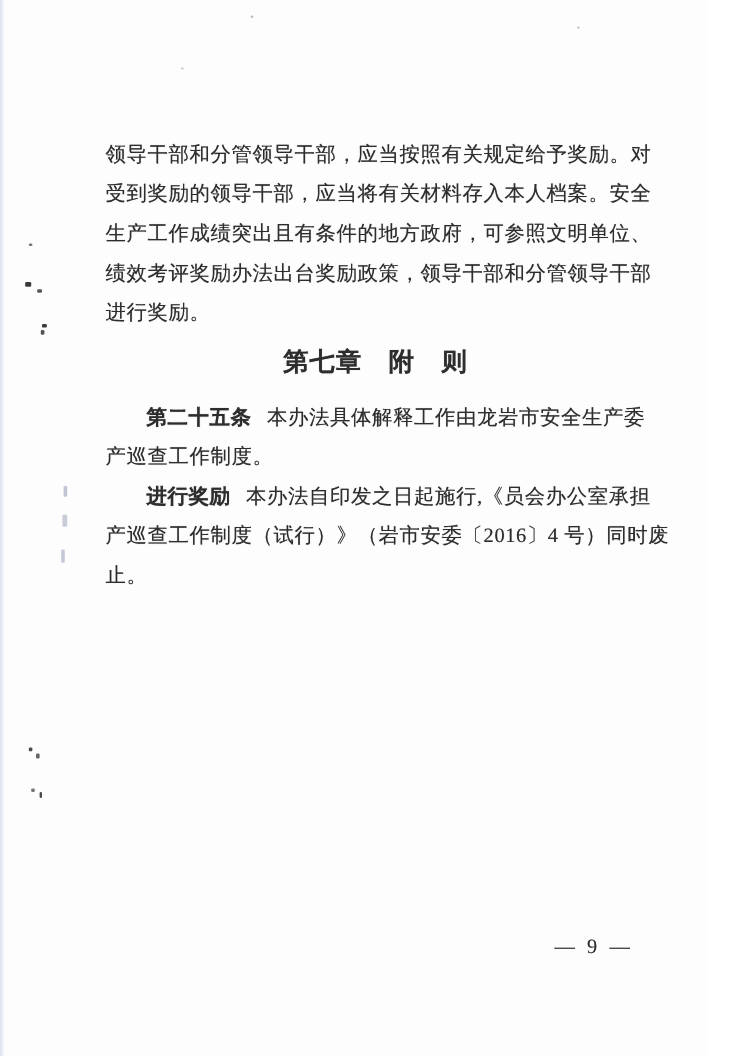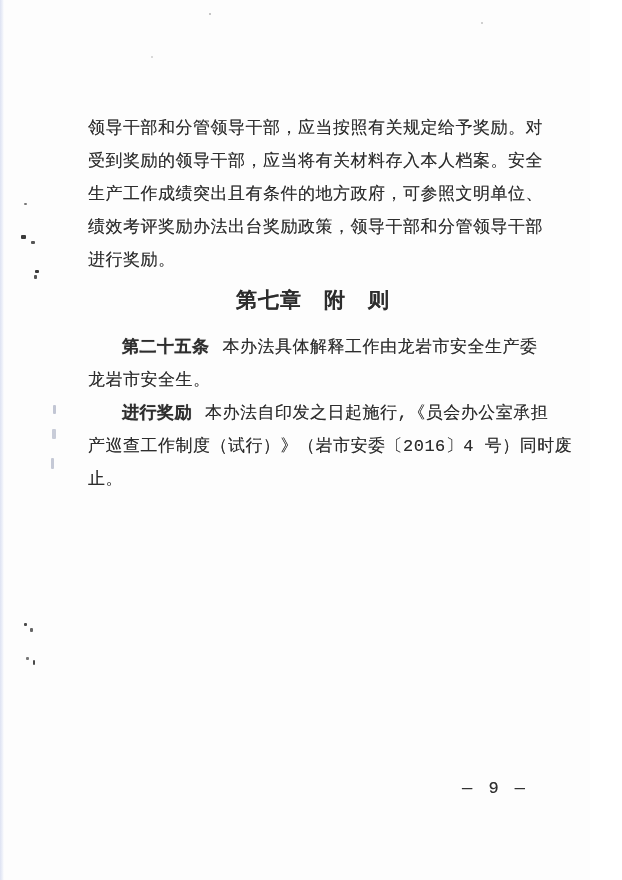--- a/index.html
+++ b/index.html
@@ -1,21 +1,21 @@
 <!DOCTYPE html>
 <html><head>
 <meta charset="utf-8">
 <style>
   html, body { margin: 0; padding: 0; background: #ffffff; }
   .page {
     position: relative;
     width: 590px;
     height: 880px;
     background: #fdfdfd;
-    font-family: Liberation Mono, monospace;
+    font-family: Liberation Serif, serif;
     color: #2d2d2d;
     overflow: hidden;
   }
   
   .edge-strip {
     position: absolute;
     left: 0; top: 0;
     width: 4px; height: 880px;
     background: linear-gradient(90deg, #dde2f2 0%, #eef1f9 60%, #fdfdfd 100%);
   }
@@ -66,21 +66,21 @@
 
     <p class="line">领导干部和分管领导干部，应当按照有关规定给予奖励。对</p>
     <p class="line">受到奖励的领导干部，应当将有关材料存入本人档案。安全</p>
     <p class="line">生产工作成绩突出且有条件的地方政府，可参照文明单位、</p>
     <p class="line">绩效考评奖励办法出台奖励政策，领导干部和分管领导干部</p>
     <p class="line">进行奖励。</p>
 
     <h2 class="chapter">第七章　附　则</h2>
 
     <p class="line indent"><span class="term">第二十五条</span><span>本办法具体解释工作由龙岩市安全生产委</span></p>
-    <p class="line">龙岩市安全生。</p>
+    <p class="line">产巡查工作制度。</p>
 
     <p class="line indent"><span class="term">进行奖励</span><span>本办法自印发之日起施行,《员会办公室承担</span></p>
     <p class="line">产巡查工作制度（试行）》（岩市安委〔2016〕4 号）同时废</p>
     <p class="line">止。</p>
 
   </div>
 
   <div class="pagenum">— 9 —</div>
 
   <div class="speck" style="left:24px;top:203px;width:3px;height:2px;background:#777;"></div>

